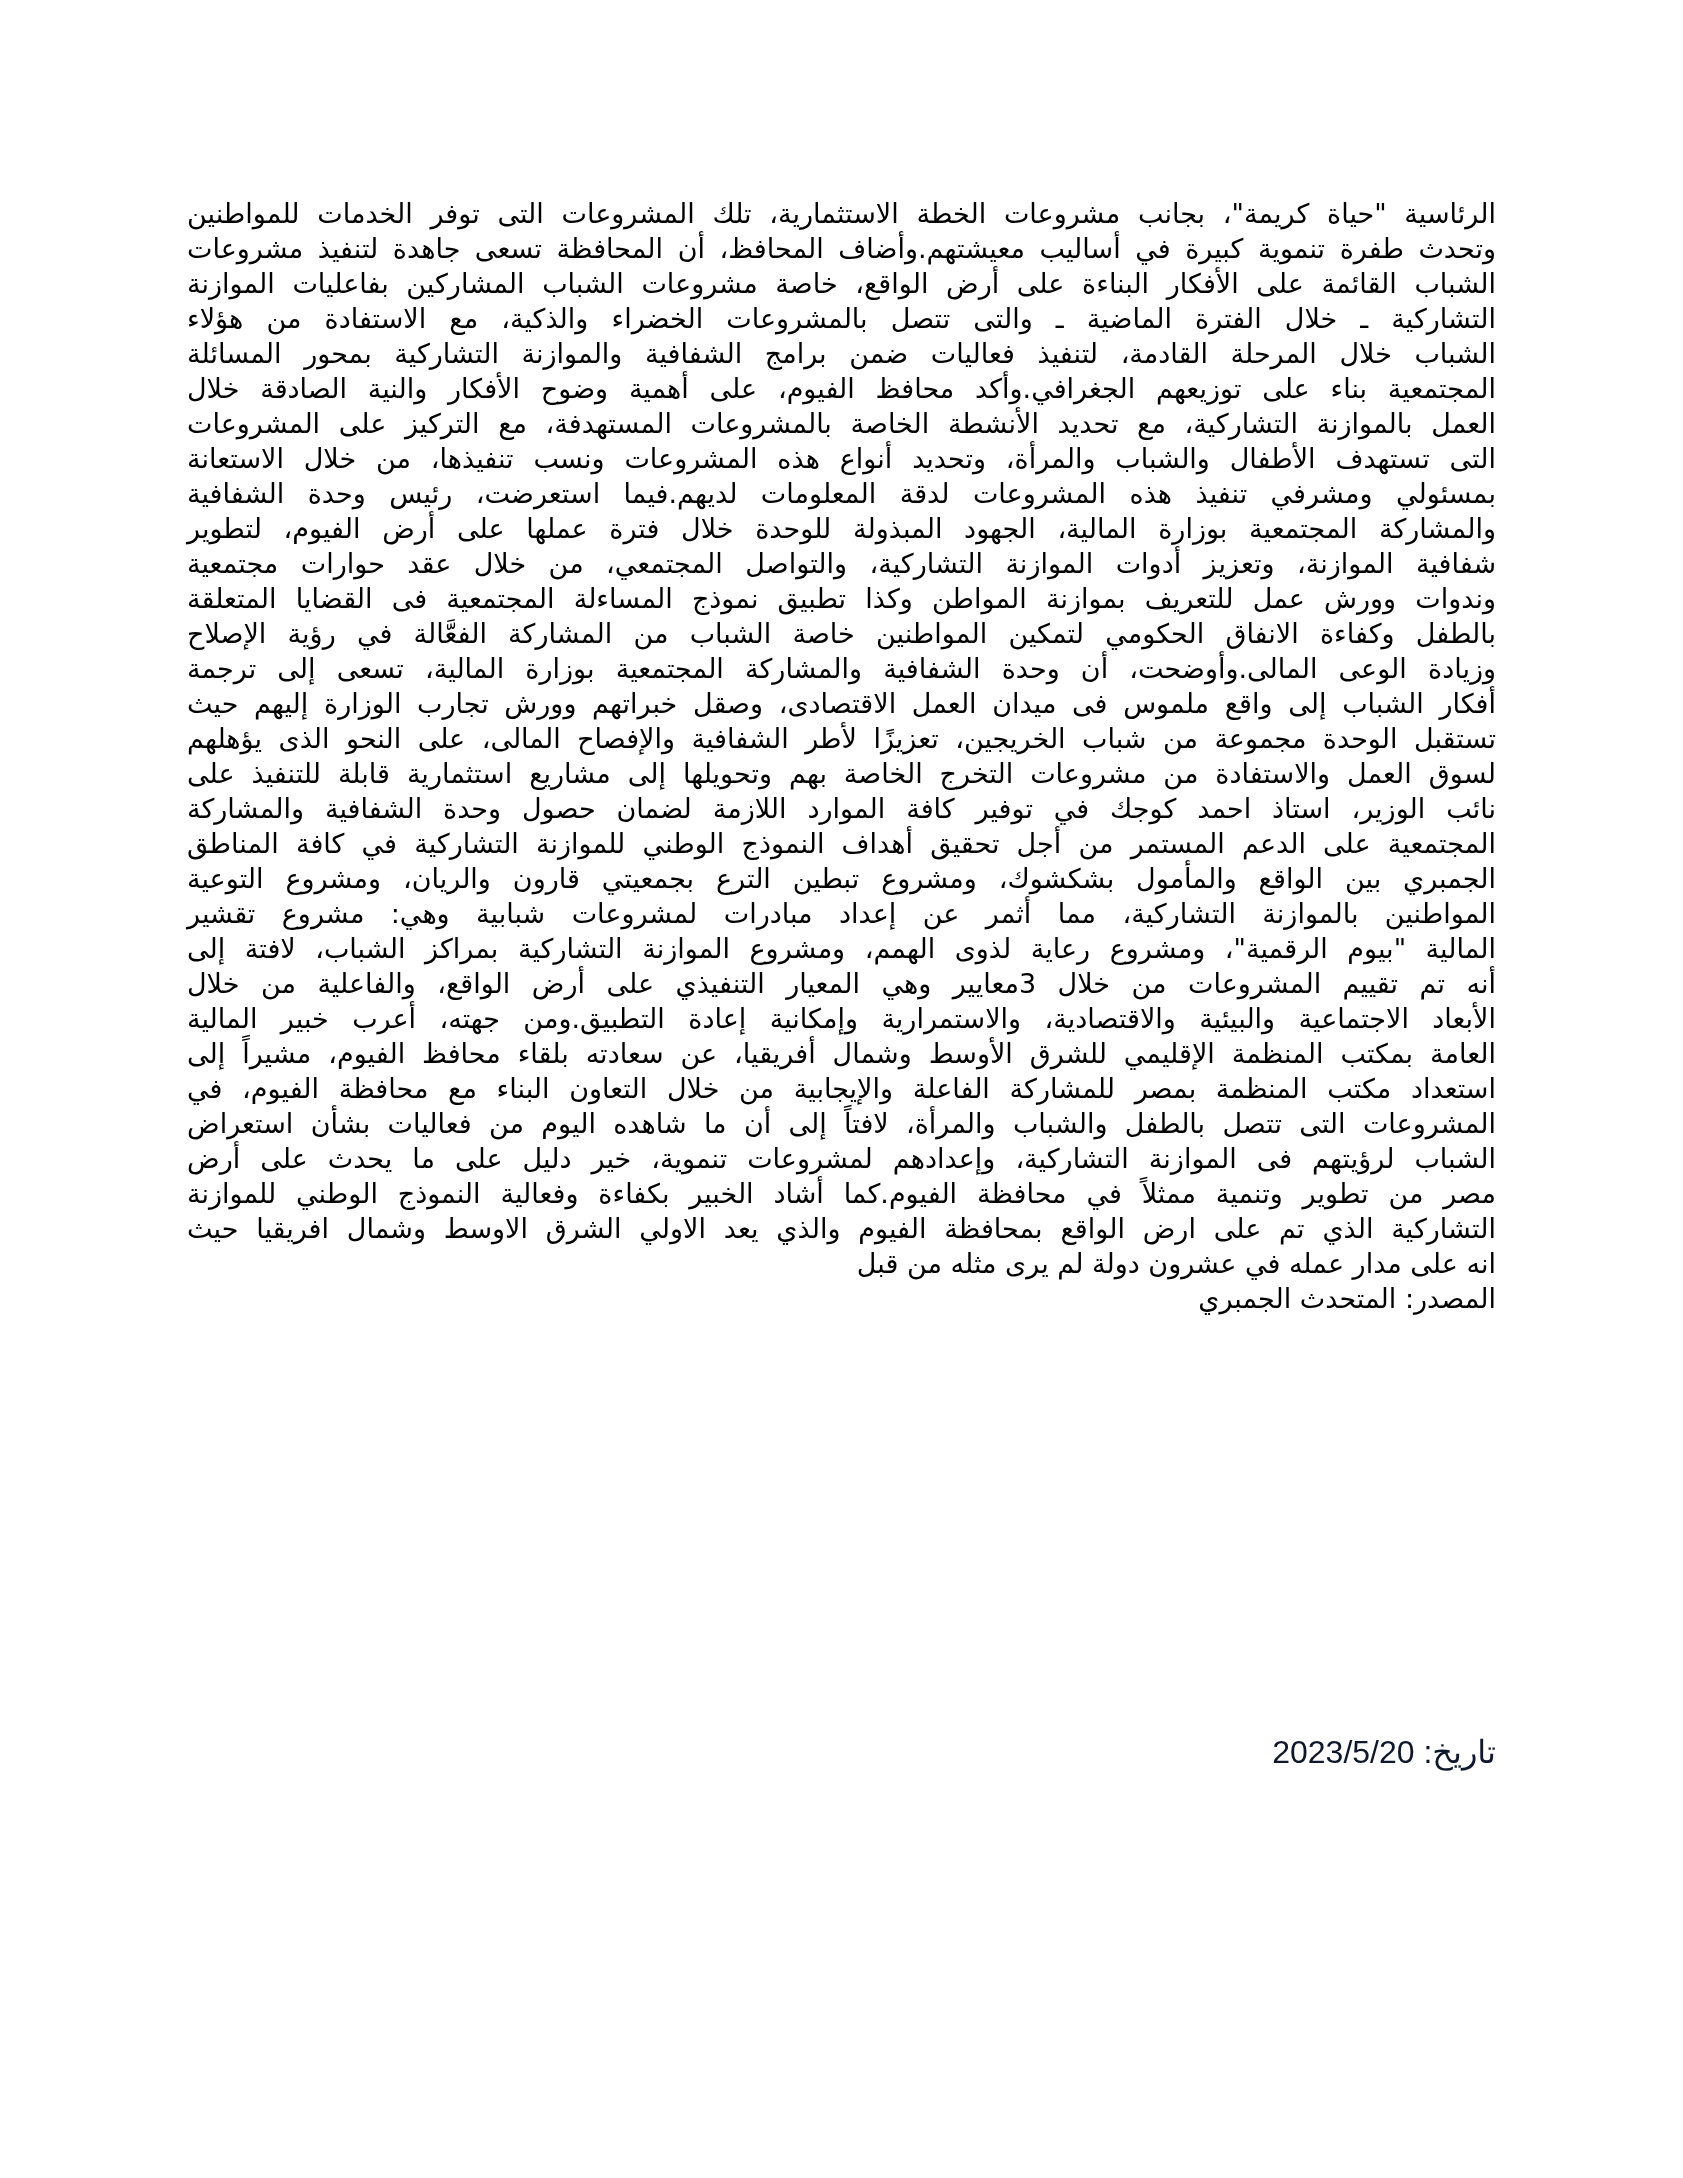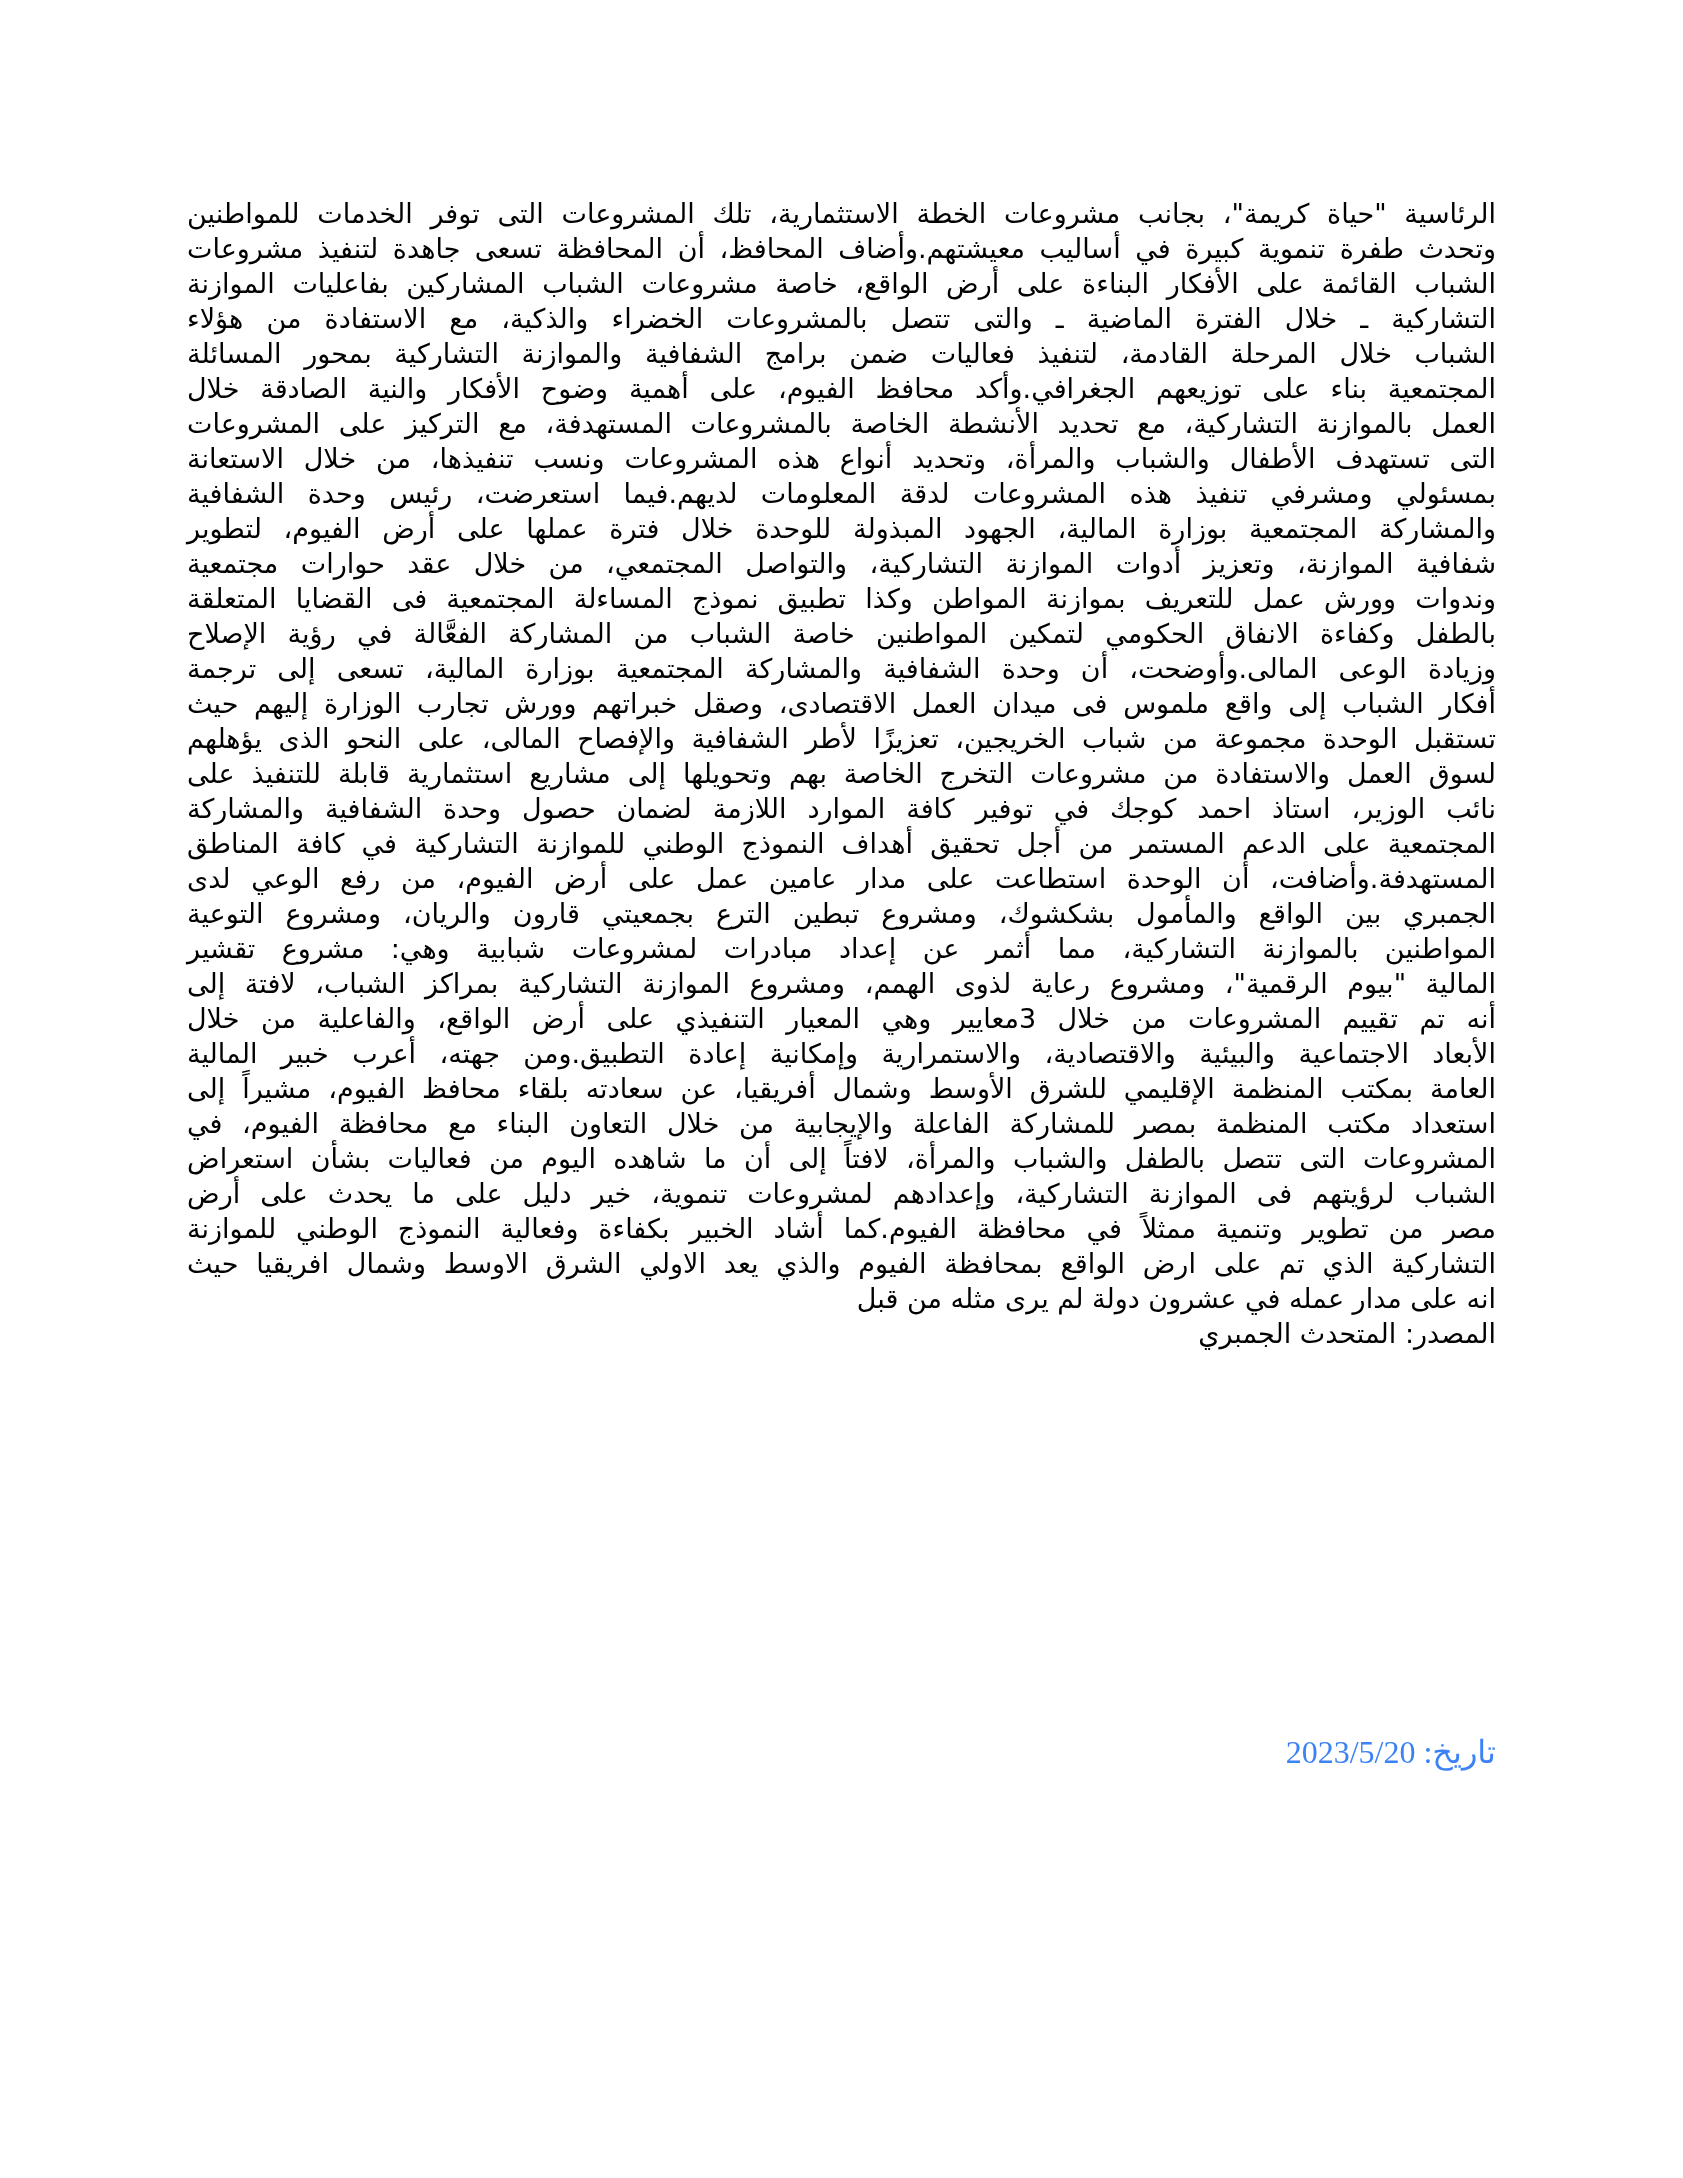--- a/index.html
+++ b/index.html
@@ -33,23 +33,23 @@
     text-align-last: right;
   }
   .source-line {
     text-align-last: right;
   }
   .date-line {
     position: absolute;
     right: 187px;
     top: 1733px;
     direction: rtl;
-    font-family: Liberation Serif, serif;
+    font-family: Liberation Sans, sans-serif;
     font-size: 32px;
-    color: #3b82f6;
+    color: #0f172a;
     white-space: nowrap;
   }
   .date-value { direction: ltr; unicode-bidi: embed; }
 </style>
 </head>
 <body>
 
 <div class="page">
   <div class="body-text" id="body-text">
 
@@ -65,21 +65,20 @@
       <div class="line">والمشاركة المجتمعية بوزارة المالية، الجهود المبذولة للوحدة خلال فترة عملها على أرض الفيوم، لتطوير</div>
       <div class="line">شفافية الموازنة، وتعزيز أدوات الموازنة التشاركية، والتواصل المجتمعي، من خلال عقد حوارات مجتمعية</div>
       <div class="line">وندوات وورش عمل للتعريف بموازنة المواطن وكذا تطبيق نموذج المساءلة المجتمعية فى القضايا المتعلقة</div>
       <div class="line">بالطفل وكفاءة الانفاق الحكومي لتمكين المواطنين خاصة الشباب من المشاركة الفعَّالة في رؤية الإصلاح</div>
       <div class="line">وزيادة الوعى المالى.وأوضحت، أن وحدة الشفافية والمشاركة المجتمعية بوزارة المالية، تسعى إلى ترجمة</div>
       <div class="line">أفكار الشباب إلى واقع ملموس فى ميدان العمل الاقتصادى، وصقل خبراتهم وورش تجارب الوزارة إليهم حيث</div>
       <div class="line">تستقبل الوحدة مجموعة من شباب الخريجين، تعزيزًا لأطر الشفافية والإفصاح المالى، على النحو الذى يؤهلهم</div>
       <div class="line">لسوق العمل والاستفادة من مشروعات التخرج الخاصة بهم وتحويلها إلى مشاريع استثمارية قابلة للتنفيذ على</div>
       <div class="line">نائب الوزير، استاذ احمد كوجك في توفير كافة الموارد اللازمة لضمان حصول وحدة الشفافية والمشاركة</div>
       <div class="line">المجتمعية على الدعم المستمر من أجل تحقيق أهداف النموذج الوطني للموازنة التشاركية في كافة المناطق</div>
-      <div class="line">المستهدفة.وأضافت، أن الوحدة استطاعت على مدار عامين عمل على أرض الفيوم، من رفع الوعي لدى</div>
       <div class="line">الجمبري بين الواقع والمأمول بشكشوك، ومشروع تبطين الترع بجمعيتي قارون والريان، ومشروع التوعية</div>
       <div class="line">المواطنين بالموازنة التشاركية، مما أثمر عن إعداد مبادرات لمشروعات شبابية وهي: مشروع تقشير</div>
       <div class="line">المالية "بيوم الرقمية"، ومشروع رعاية لذوى الهمم، ومشروع الموازنة التشاركية بمراكز الشباب، لافتة إلى</div>
       <div class="line">أنه تم تقييم المشروعات من خلال 3معايير وهي المعيار التنفيذي على أرض الواقع، والفاعلية من خلال</div>
       <div class="line">الأبعاد الاجتماعية والبيئية والاقتصادية، والاستمرارية وإمكانية إعادة التطبيق.ومن جهته، أعرب خبير المالية</div>
       <div class="line">العامة بمكتب المنظمة الإقليمي للشرق الأوسط وشمال أفريقيا، عن سعادته بلقاء محافظ الفيوم، مشيراً إلى</div>
       <div class="line">استعداد مكتب المنظمة بمصر للمشاركة الفاعلة والإيجابية من خلال التعاون البناء مع محافظة الفيوم، في</div>
       <div class="line">المشروعات التى تتصل بالطفل والشباب والمرأة، لافتاً إلى أن ما شاهده اليوم من فعاليات بشأن استعراض</div>
       <div class="line">الشباب لرؤيتهم فى الموازنة التشاركية، وإعدادهم لمشروعات تنموية، خير دليل على ما يحدث على أرض</div>
       <div class="line">مصر من تطوير وتنمية ممثلاً في محافظة الفيوم.كما أشاد الخبير بكفاءة وفعالية النموذج الوطني للموازنة</div>

